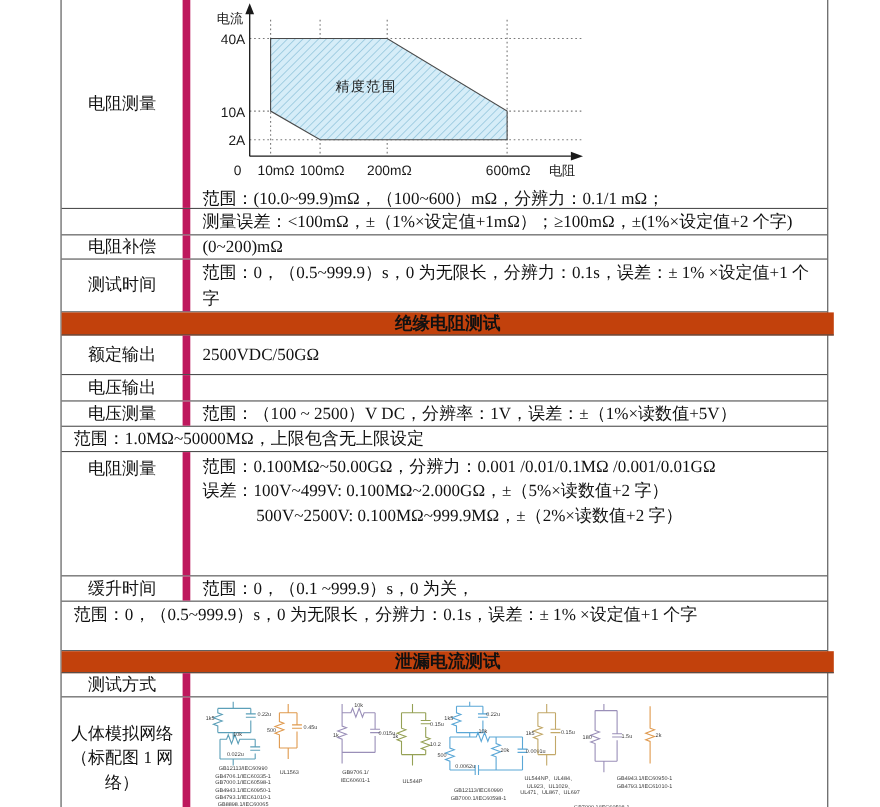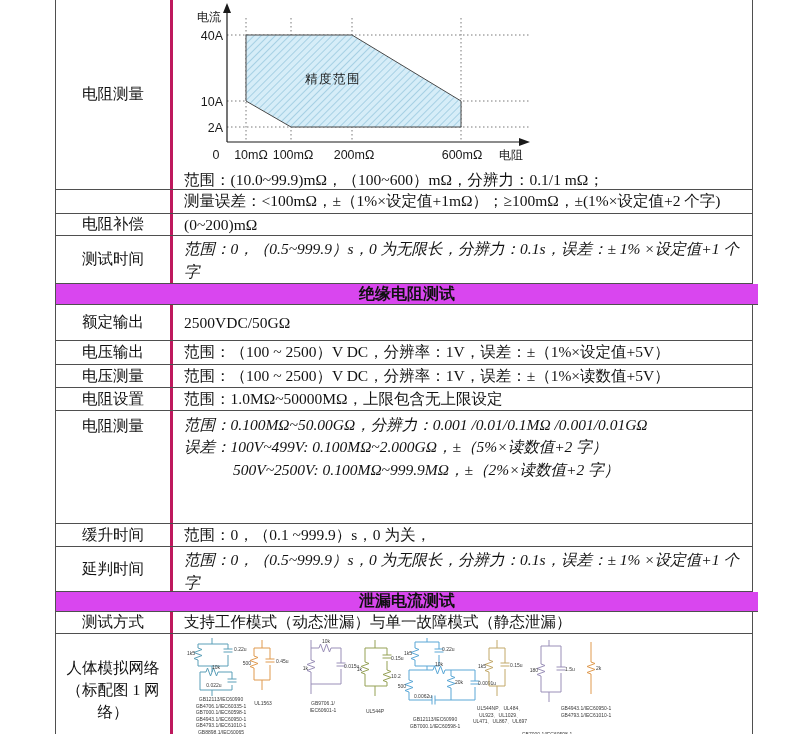--- a/index.html
+++ b/index.html
@@ -1,25 +1,25 @@
 <!DOCTYPE html>
 <html><head>
 <meta charset="utf-8">
 <style>
   html,body{margin:0;padding:0;background:#fff;}
   #page{position:relative;width:800px;height:734px;background:#fff;overflow:hidden;
         font-family:"Liberation Serif","DejaVu Serif",serif;color:#111;}
   #spec-table{position:absolute;left:55px;top:0;width:698px;height:734px;
         border-left:1px solid #4f4f4f;border-right:1px solid #4f4f4f;box-sizing:border-box;}
   .row{display:flex;border-bottom:1px solid #4f4f4f;box-sizing:border-box;font-size:15.5px;}
-  .lbl{width:117px;flex:0 0 117px;border-right:3px solid #be185d;box-sizing:border-box;
+  .lbl{width:117px;flex:0 0 117px;border-right:7px solid #be185d;box-sizing:border-box;
        display:flex;align-items:center;justify-content:center;text-align:center;padding:0 4px;}
   .val{flex:1;display:flex;align-items:center;padding-left:11px;box-sizing:border-box;}
-  .val.block{display:block;padding-top:1px;line-height:23px;padding-right:2px;font-style:italic;}
-  .section{border-bottom:1px solid #4f4f4f;box-sizing:border-box;background:#d946ef;
+  .val.block{display:block;padding-top:1px;line-height:23px;padding-right:2px;}
+  .section{border-bottom:1px solid #4f4f4f;box-sizing:border-box;background:#c2410c;
        display:flex;align-items:center;justify-content:center;font-weight:bold;font-size:16px;
        width:calc(100% + 6px);margin-right:-6px;}
   .r9line{line-height:22.4px;white-space:nowrap;}
   svg{overflow:visible;display:block;}
   .chart-wrap{position:relative;width:100%;height:100%;}
   .chart{position:absolute;left:8px;top:2px;}
   .r1-range{position:absolute;left:11px;top:170px;white-space:nowrap;}
   .chart text{font-family:"Liberation Sans","DejaVu Sans",sans-serif;fill:#1a1a1a;}
   .net-cell{position:relative;padding:0;}
   .net{position:absolute;}
@@ -119,38 +119,32 @@
         </div>
     <div class="val">
           <span>2500VDC/50GΩ</span>
         </div>
   </div>
 
   <div class="row" style="height:24px">
     <div class="lbl">
           <span>电压输出</span>
         </div>
-    <div class="val">
-          <span>范围：（100 ~ 2500）V DC，分辨率：1V，误差：±（1%×设定值+5V）</span>
-        </div>
   </div>
 
   <div class="row" style="height:23px">
     <div class="lbl">
           <span>电压测量</span>
         </div>
     <div class="val">
           <span>范围：（100 ~ 2500）V DC，分辨率：1V，误差：±（1%×读数值+5V）</span>
         </div>
   </div>
 
   <div class="row" style="height:23px">
-    <div class="lbl">
-          <span>电阻设置</span>
-        </div>
     <div class="val">
           <span>范围：1.0MΩ~50000MΩ，上限包含无上限设定</span>
         </div>
   </div>
 
   <div class="row" style="height:113px">
     <div class="lbl" style="align-items:flex-start;padding-top:5px;">
           <span>电阻测量</span>
         </div>
     <div class="val block" style="padding-top:3px;">
@@ -163,36 +157,30 @@
   <div class="row" style="height:23px">
     <div class="lbl">
           <span>缓升时间</span>
         </div>
     <div class="val">
           <span>范围：0，（0.1 ~999.9）s，0 为关，</span>
         </div>
   </div>
 
   <div class="row" style="height:45px">
-    <div class="lbl">
-          <span>延判时间</span>
-        </div>
     <div class="val block"><span>范围：0，（0.5~999.9）s，0 为无限长，分辨力：0.1s，误差：± 1% ×设定值+1 个字</span></div>
   </div>
 
   <div class="section" style="height:20px">
     <span>泄漏电流测试</span>
   </div>
 
   <div class="row" style="height:22px">
     <div class="lbl">
           <span>测试方式</span>
-        </div>
-    <div class="val">
-          <span>支持工作模式（动态泄漏）与单一故障模式（静态泄漏）</span>
         </div>
   </div>
 
   <div class="row" style="height:112px;border-bottom:none;">
     <div class="lbl" style="line-height:22px;">
           <span>人体模拟网络（标配图 1 网络）</span>
         </div>
     <div class="val net-cell">
 
       <svg class="net" style="left:13px;top:4px" width="64" height="60">

